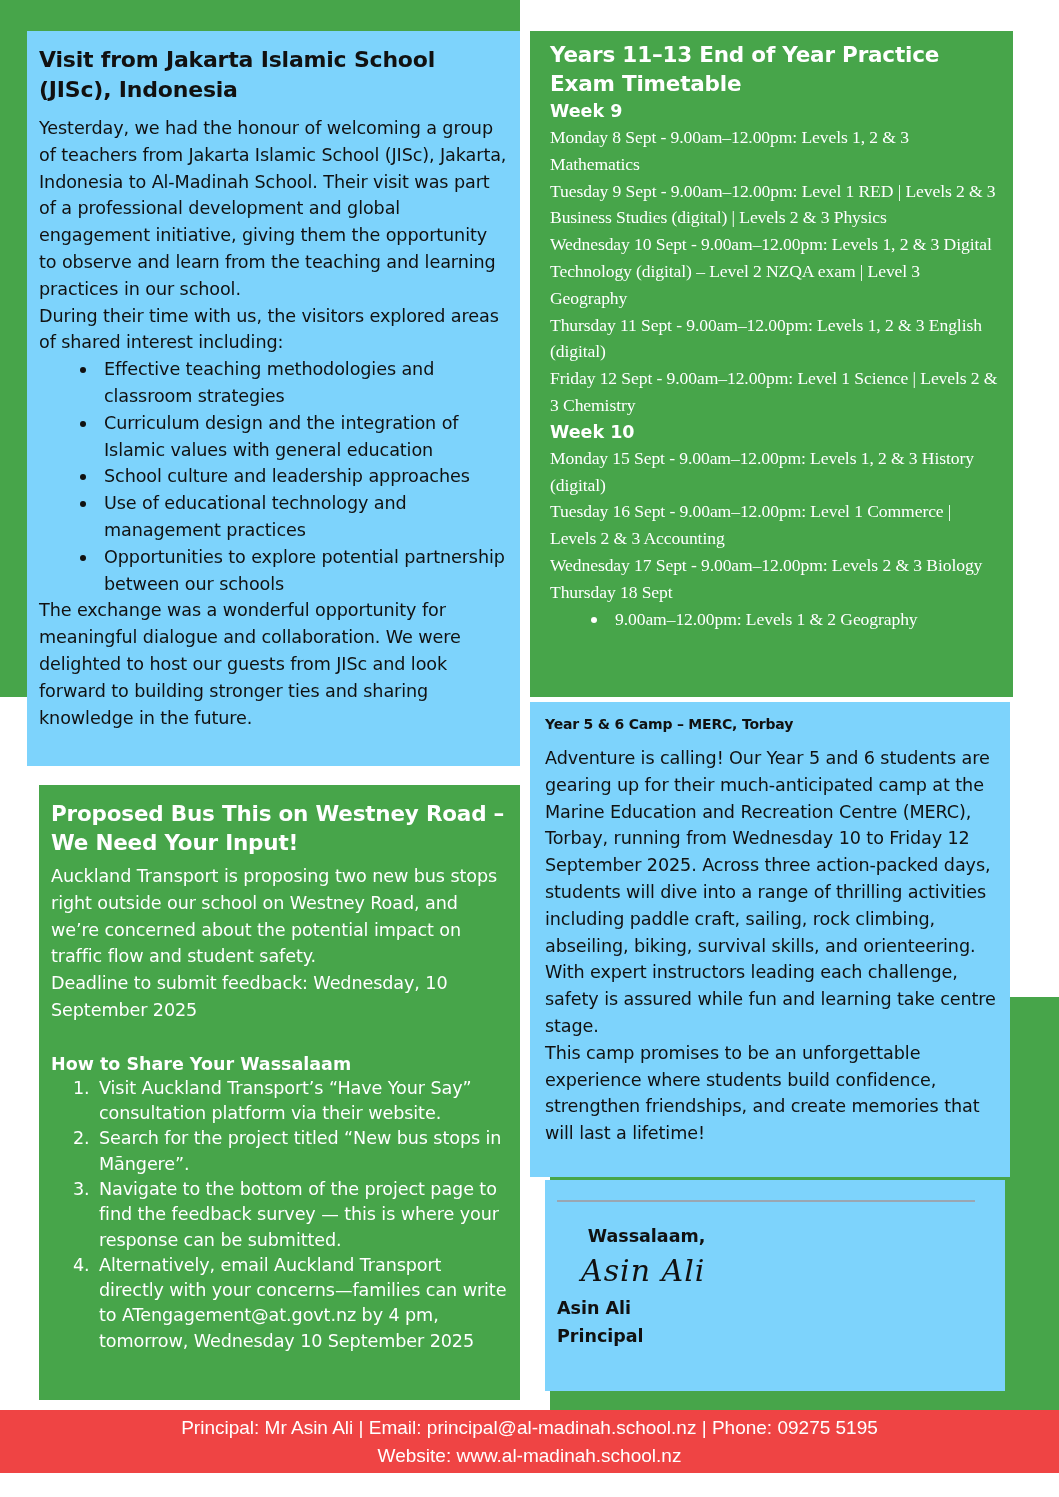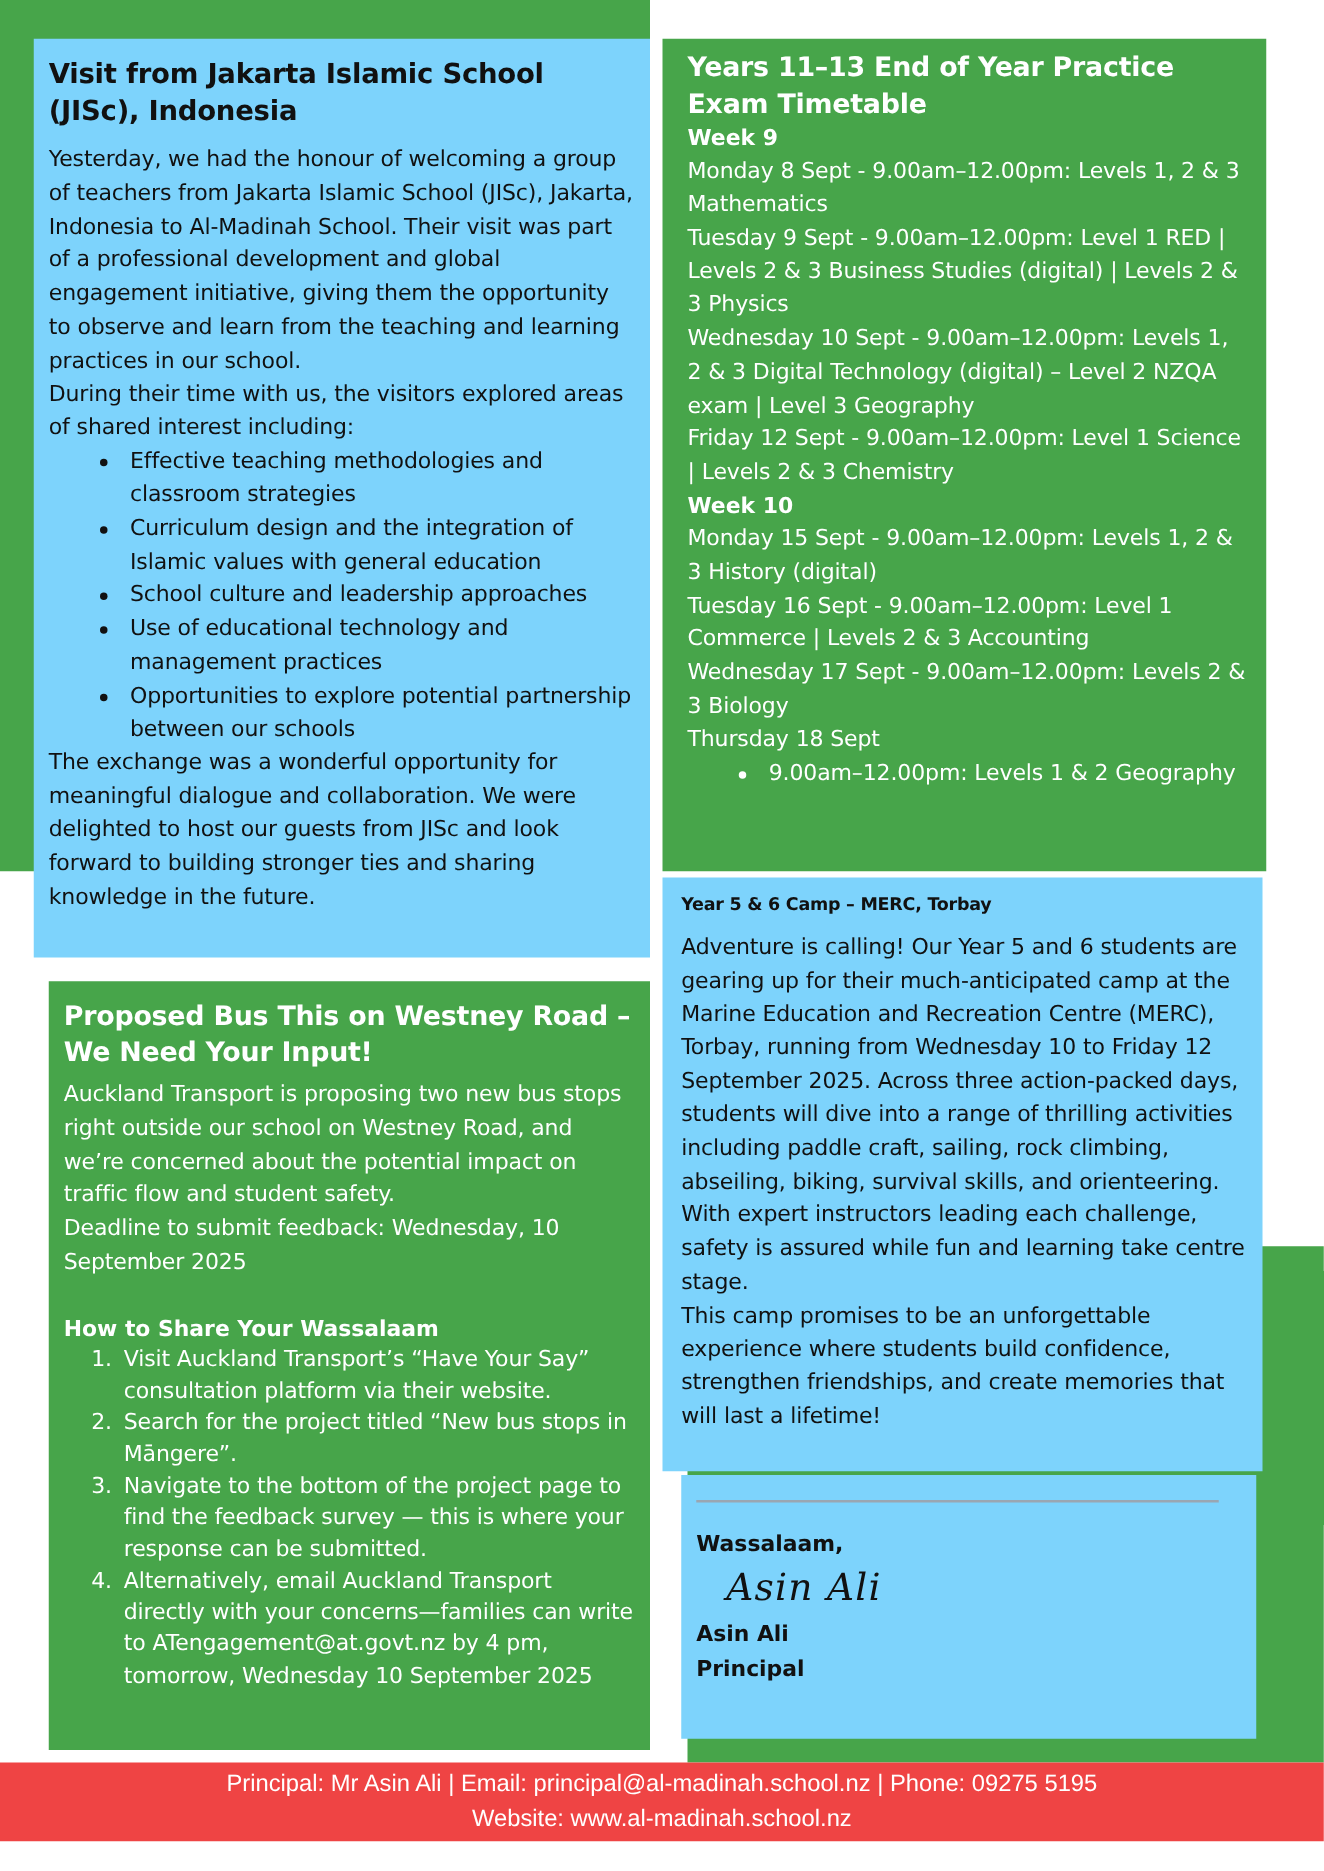--- a/index.html
+++ b/index.html
@@ -32,32 +32,32 @@
   #visit-card .body-text { margin-top: 10px; }
 
   ul.bullets { margin: 0; padding: 0 0 0 37px; list-style: none; }
   ul.bullets li { position: relative; margin-left: 28px; }
   ul.bullets li::before {
     content: ""; position: absolute; left: -24px; top: 11px;
     width: 6px; height: 6px; border-radius: 50%; background: currentColor;
   }
 
   .week-label { font-weight: bold; font-size: 17.5px; line-height: 26px; }
-  .tt-entry { font-size: 17.6px; line-height: 26.8px; letter-spacing: -0.1px; color: #ffffff; }
+  .tt-entry { font-size: 17.6px; line-height: 26.8px; letter-spacing: -0.1px; color: #ffffff; font-family: Liberation Serif, serif; }
   #timetable-card ul.bullets { padding-left: 37px; }
 
   #bus-card .body-text { margin-top: 6px; }
   .subhead { font-weight: bold; font-size: 17.5px; line-height: 24px; margin-top: 28px; }
   ol.steps { margin: 0; padding: 0 0 0 48px; list-style: none; }
   ol.steps li { position: relative; font-size: 17.6px; line-height: 25.3px; letter-spacing: -0.1px; }
   ol.steps li .num { position: absolute; left: -26px; top: 0; }
 
   #sign-divider { position: absolute; left: 12px; right: 30px; top: 20px; height: 2px; background: #9aa6b2; }
   #sign-card .sig-block { position: absolute; left: 12px; top: 44px; }
-  .closing { font-weight: bold; font-size: 17.5px; line-height: 24px; }
+  .closing { font-weight: bold; font-size: 17.5px; line-height: 24px; text-align: right; }
   .signature {
     font-family: "DejaVu Serif", serif; font-style: italic; font-size: 30px;
     line-height: 46px; margin-left: 24px; letter-spacing: 1px; color: #111;
   }
   .sig-name, .sig-title { font-weight: bold; font-size: 17.5px; line-height: 28px; }
 
   #footer {
     position: absolute; left: 0; top: 1410px; width: 1059px; height: 63px;
     background: #ef4444; color: #ffffff; text-align: center;
     font-family: "Liberation Sans", sans-serif; font-size: 19px; line-height: 28px;
@@ -85,20 +85,21 @@
     <p>The exchange was a wonderful opportunity for meaningful dialogue and collaboration. We were delighted to host our guests from JISc and look forward to building stronger ties and sharing knowledge in the future.</p>
   </div>
 </section>
 
 <section id="timetable-card" class="card green">
   <h2>Years 11–13 End of Year Practice Exam Timetable</h2>
   <div class="week-label">Week 9</div>
   <div class="tt-entry">Monday 8 Sept - 9.00am–12.00pm: Levels 1, 2 &amp; 3 Mathematics</div>
   <div class="tt-entry">Tuesday 9 Sept - 9.00am–12.00pm: Level 1 RED | Levels 2 &amp; 3 Business Studies (digital) | Levels 2 &amp; 3 Physics</div>
   <div class="tt-entry">Wednesday 10 Sept - 9.00am–12.00pm: Levels 1, 2 &amp; 3 Digital Technology (digital) – Level 2 NZQA exam | Level 3 Geography</div>
+  <div class="tt-entry">Thursday 11 Sept - 9.00am–12.00pm: Levels 1, 2 &amp; 3 English (digital)</div>
   <div class="tt-entry">Friday 12 Sept - 9.00am–12.00pm: Level 1 Science | Levels 2 &amp; 3 Chemistry</div>
   <div class="week-label">Week 10</div>
   <div class="tt-entry">Monday 15 Sept - 9.00am–12.00pm: Levels 1, 2 &amp; 3 History (digital)</div>
   <div class="tt-entry">Tuesday 16 Sept - 9.00am–12.00pm: Level 1 Commerce | Levels 2 &amp; 3 Accounting</div>
   <div class="tt-entry">Wednesday 17 Sept - 9.00am–12.00pm: Levels 2 &amp; 3 Biology</div>
   <div class="tt-entry">Thursday 18 Sept</div>
   <ul class="bullets tt-entry">
     <li>9.00am–12.00pm: Levels 1 &amp; 2 Geography</li>
   </ul>
 </section>

